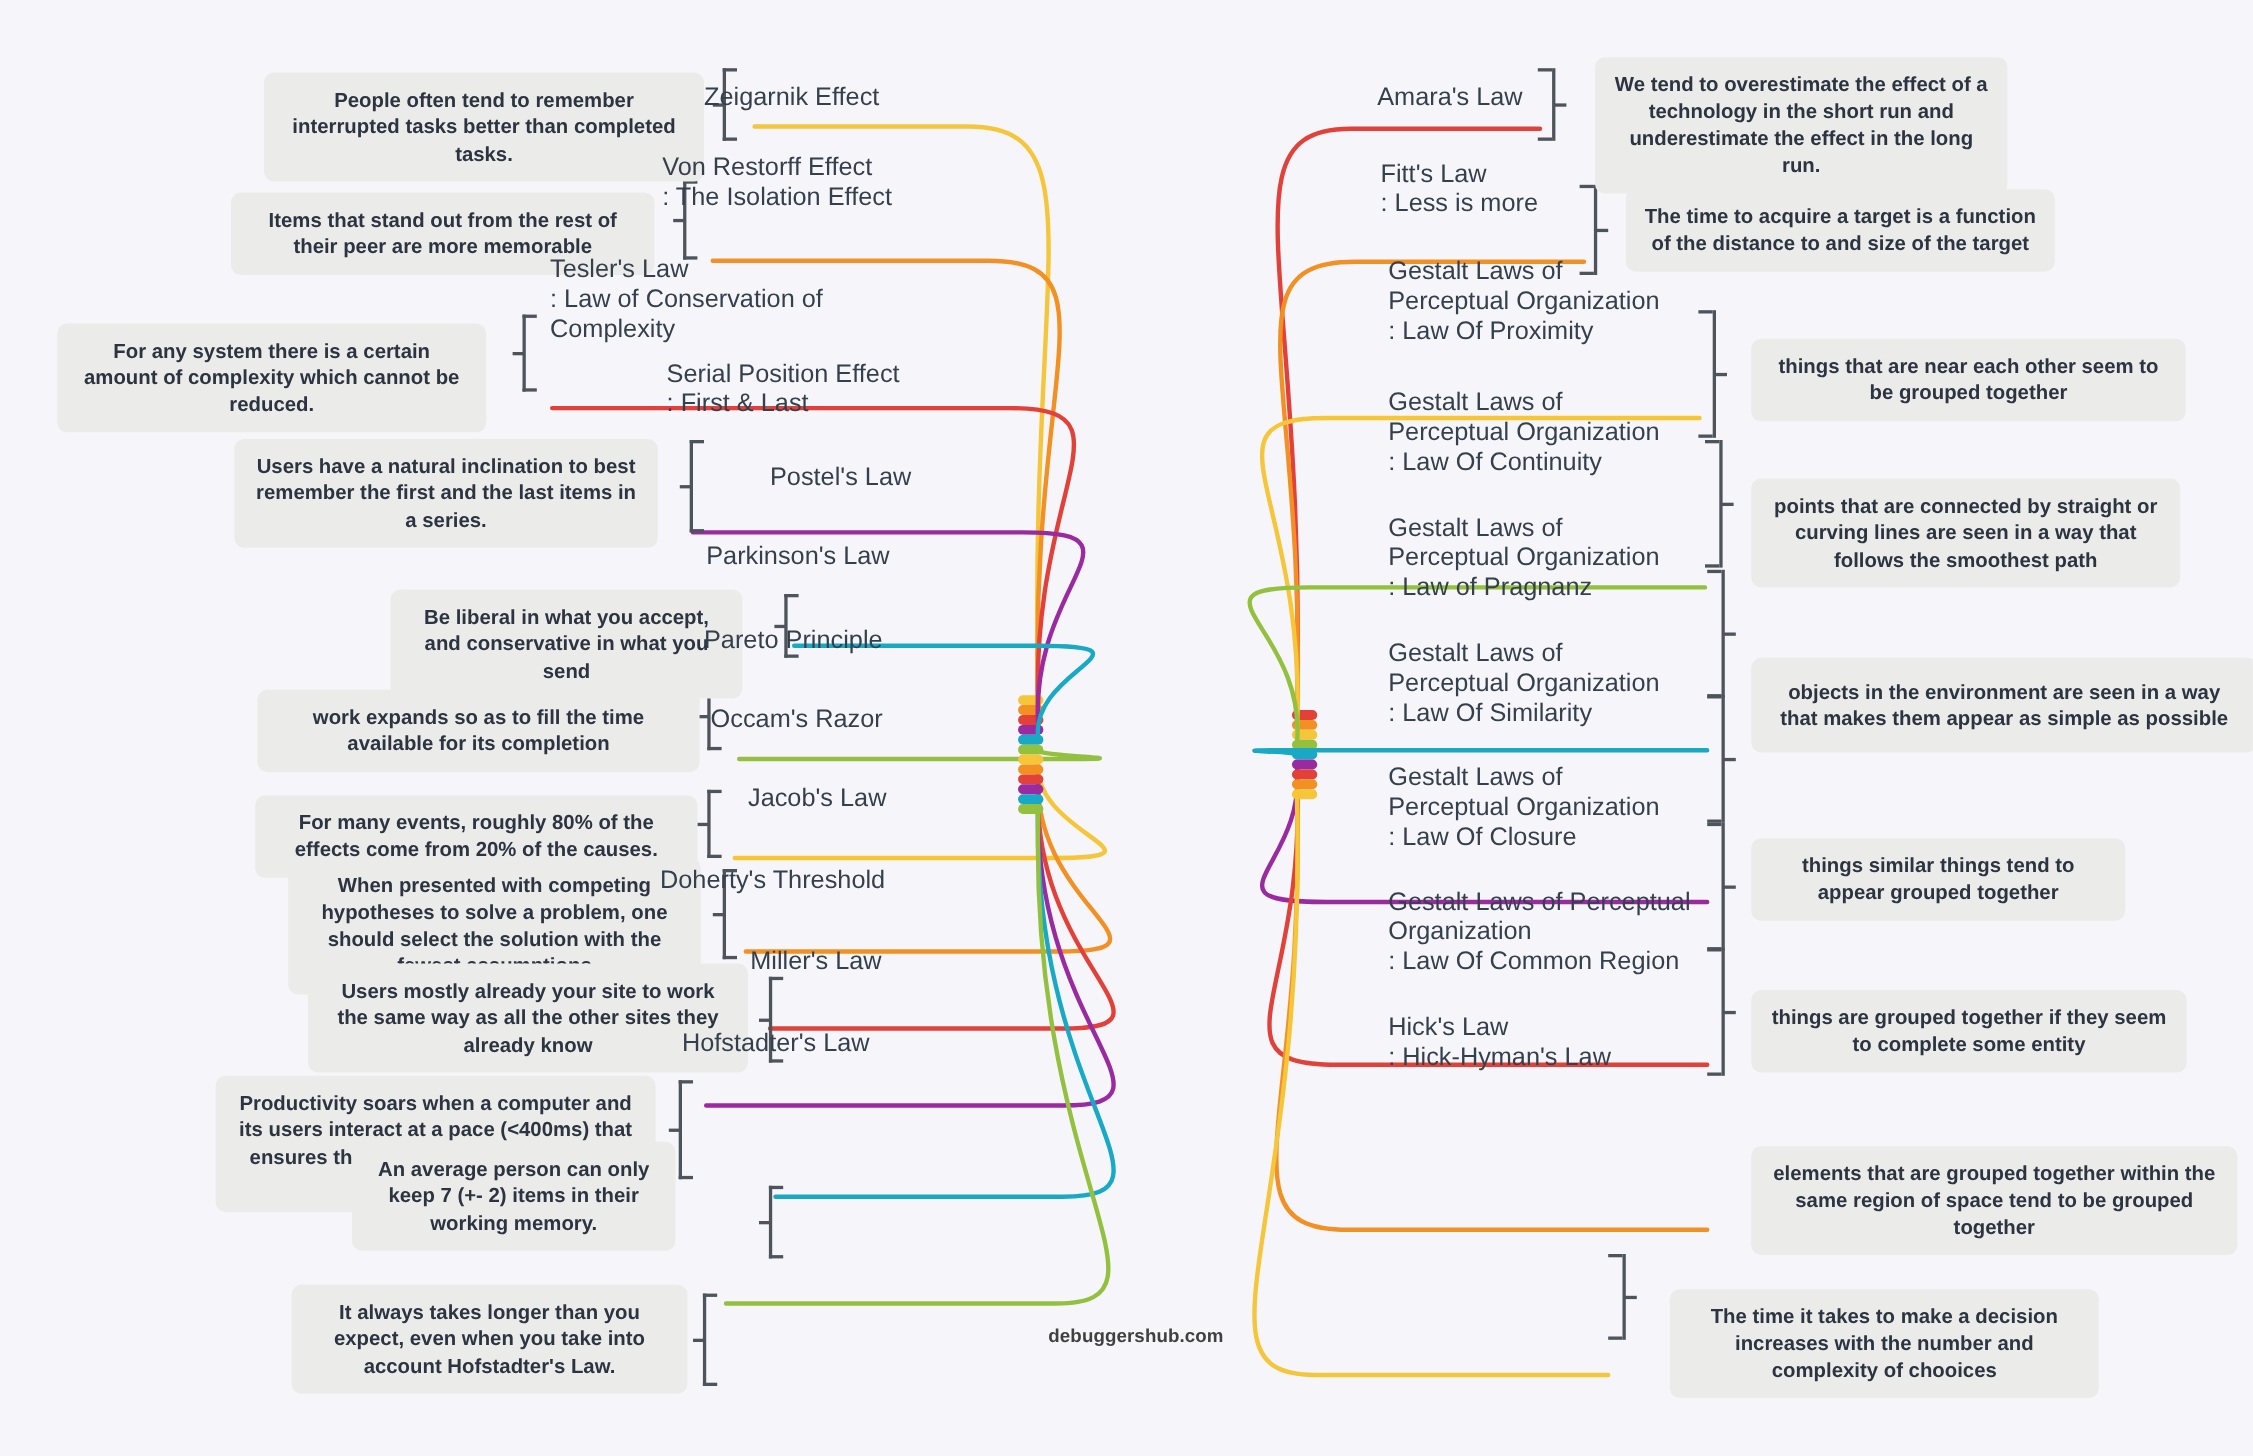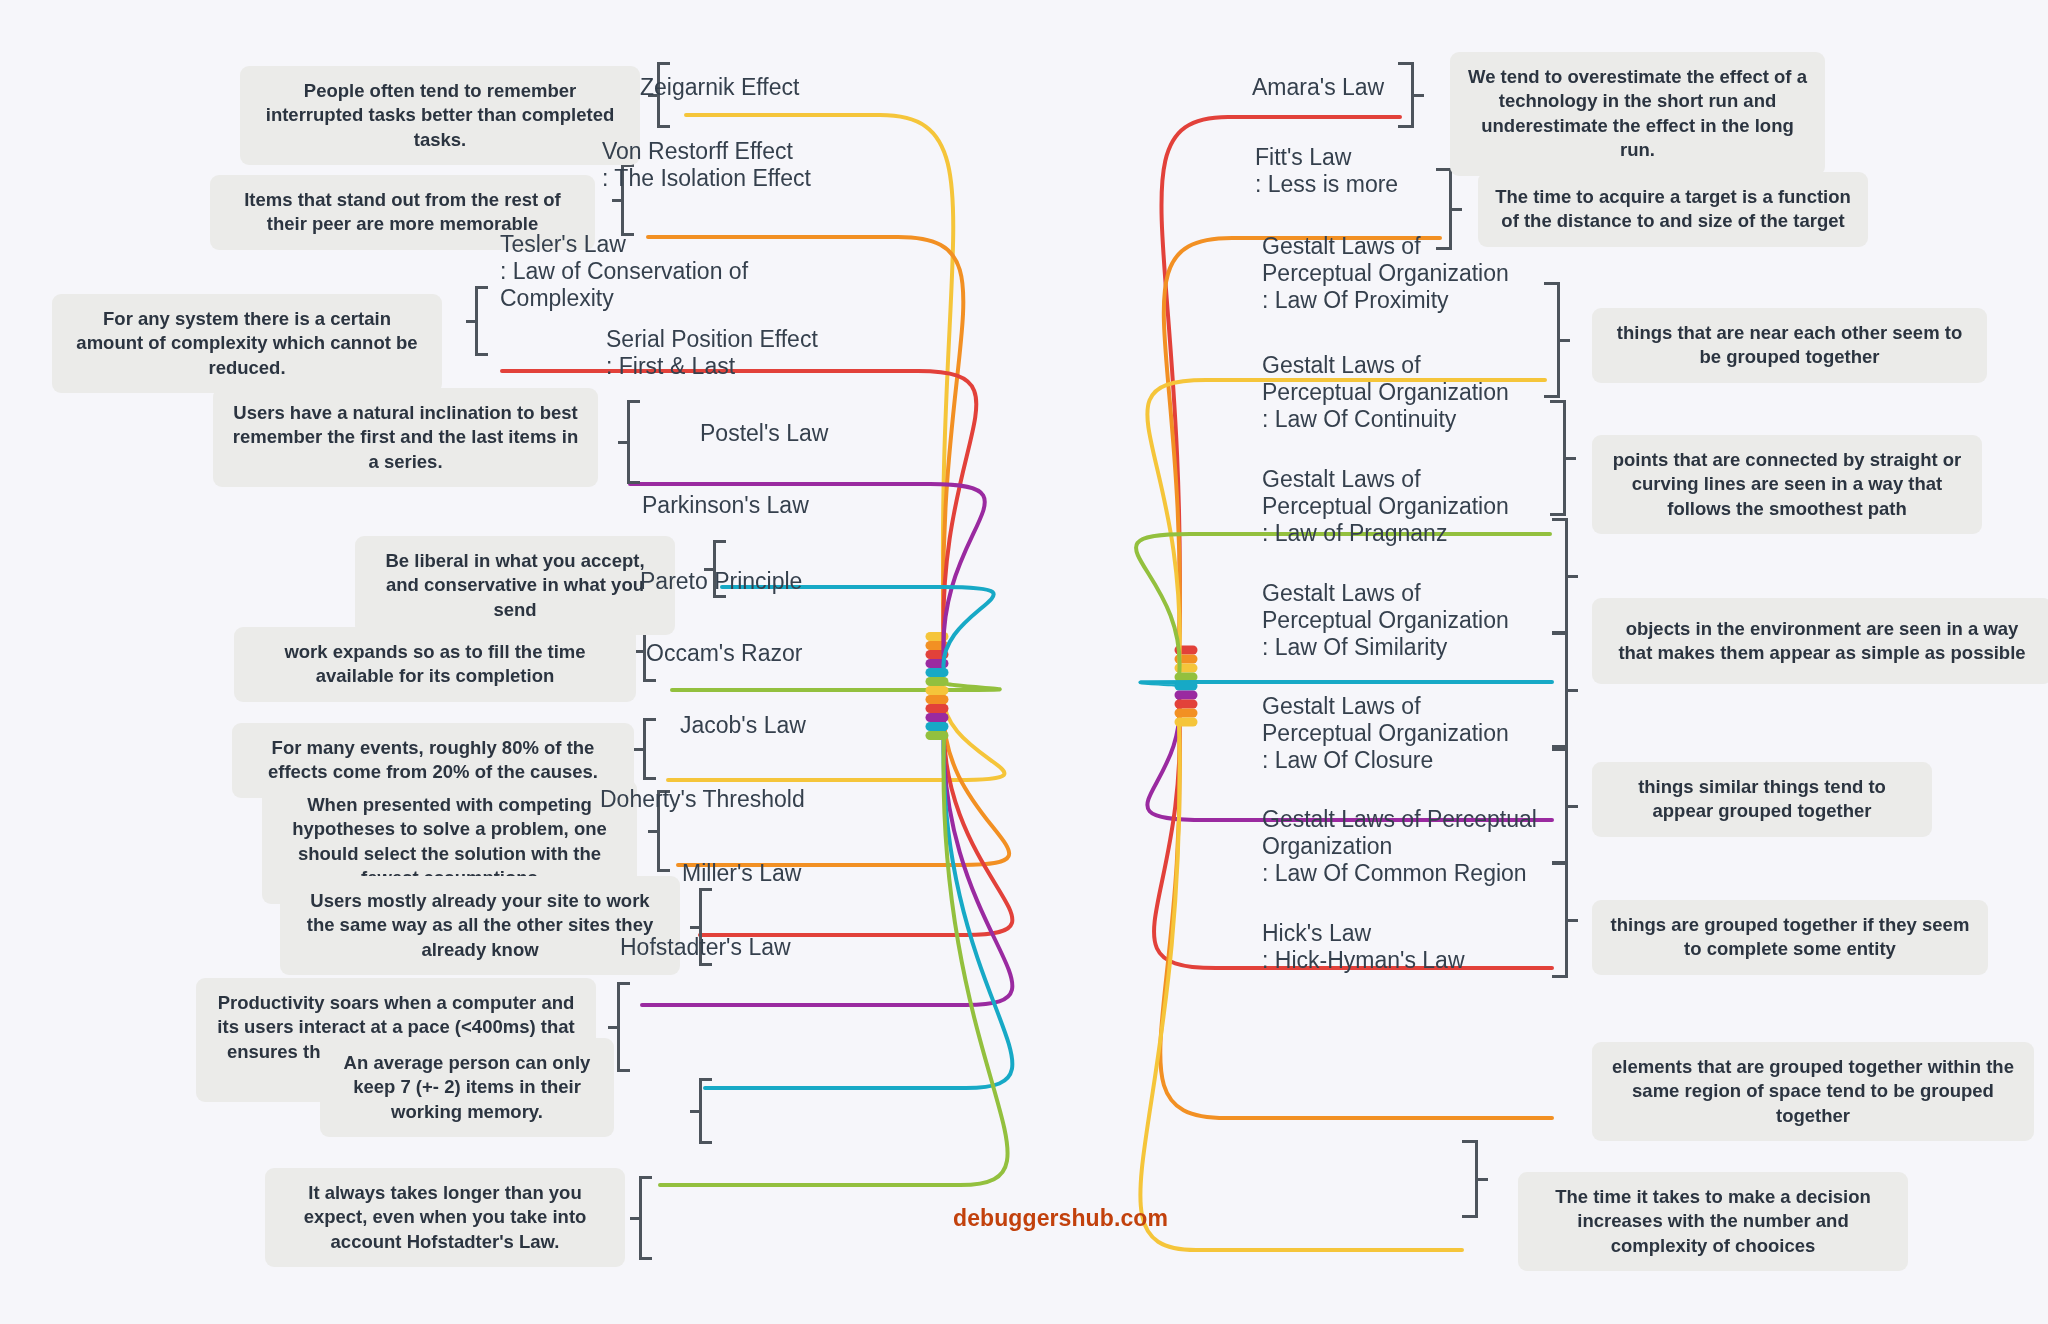--- a/index.html
+++ b/index.html
@@ -40,23 +40,23 @@
     color: #16181d;
     letter-spacing: .2px;
     z-index: 40;
     box-shadow: 0 0 0 0 rgba(0,0,0,0);
   }
 
   .watermark {
     position: absolute;
     left: 953px;
     top: 1205px;
-    font-size: 23px;
+    font-size: 17px;
     font-weight: bold;
-    color: #c2410c;
+    color: #404040;
     letter-spacing: .1px;
     z-index: 40;
   }
 
   
   .law {
     position: absolute;
     font-size: 23px;
     line-height: 1.18;
     color: #35404d;
@@ -199,21 +199,21 @@
         <span>For any system there is a certain amount of complexity which cannot be reduced.</span>
       </div>
       <div class="bracket" style="left: 466px; top: 286px; width: 22px; height: 70px;">
         <span class="vert"></span>
         <span class="cap-t"></span>
         <span class="cap-b"></span>
         <span class="stem"></span>
       </div>
       <div class="law left" style="left: 606px; top: 326px; width: 230px;">Serial Position Effect
 : First &amp; Last</div>
-      <div class="desc" style="left: 213px; top: 388px; width: 385px; min-height: 84px;">
+      <div class="desc" style="left: 213px; top: 399px; width: 385px; min-height: 84px;">
         <span>Users have a natural inclination to best remember the first and the last items in a series.</span>
       </div>
       <div class="bracket" style="left: 618px; top: 400px; width: 22px; height: 84px;">
         <span class="vert"></span>
         <span class="cap-t"></span>
         <span class="cap-b"></span>
         <span class="stem"></span>
       </div>
       <div class="law left" style="left: 700px; top: 420px; width: 160px;">Postel's Law</div>
       <div class="desc" style="left: 355px; top: 536px; width: 320px; min-height: 58px;">

